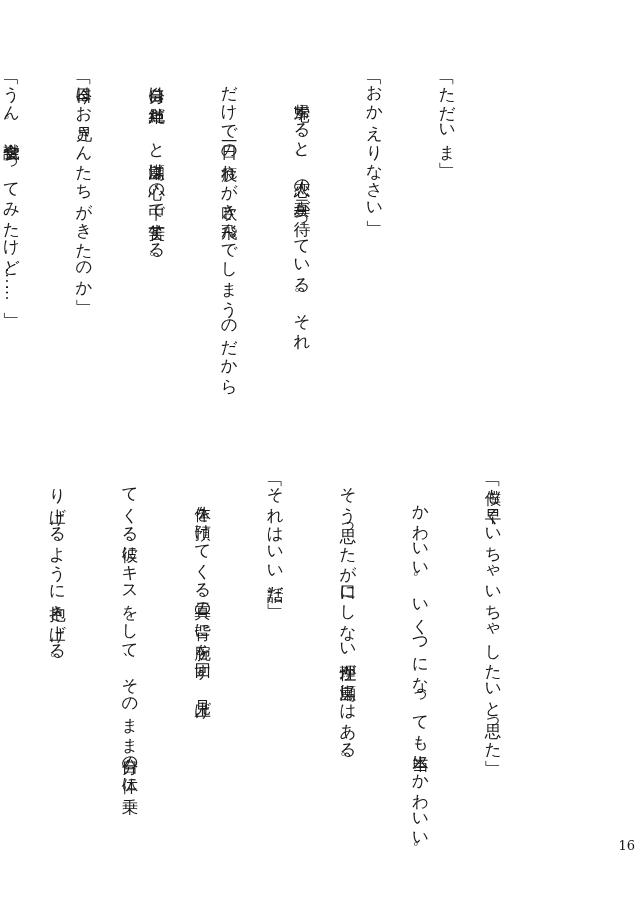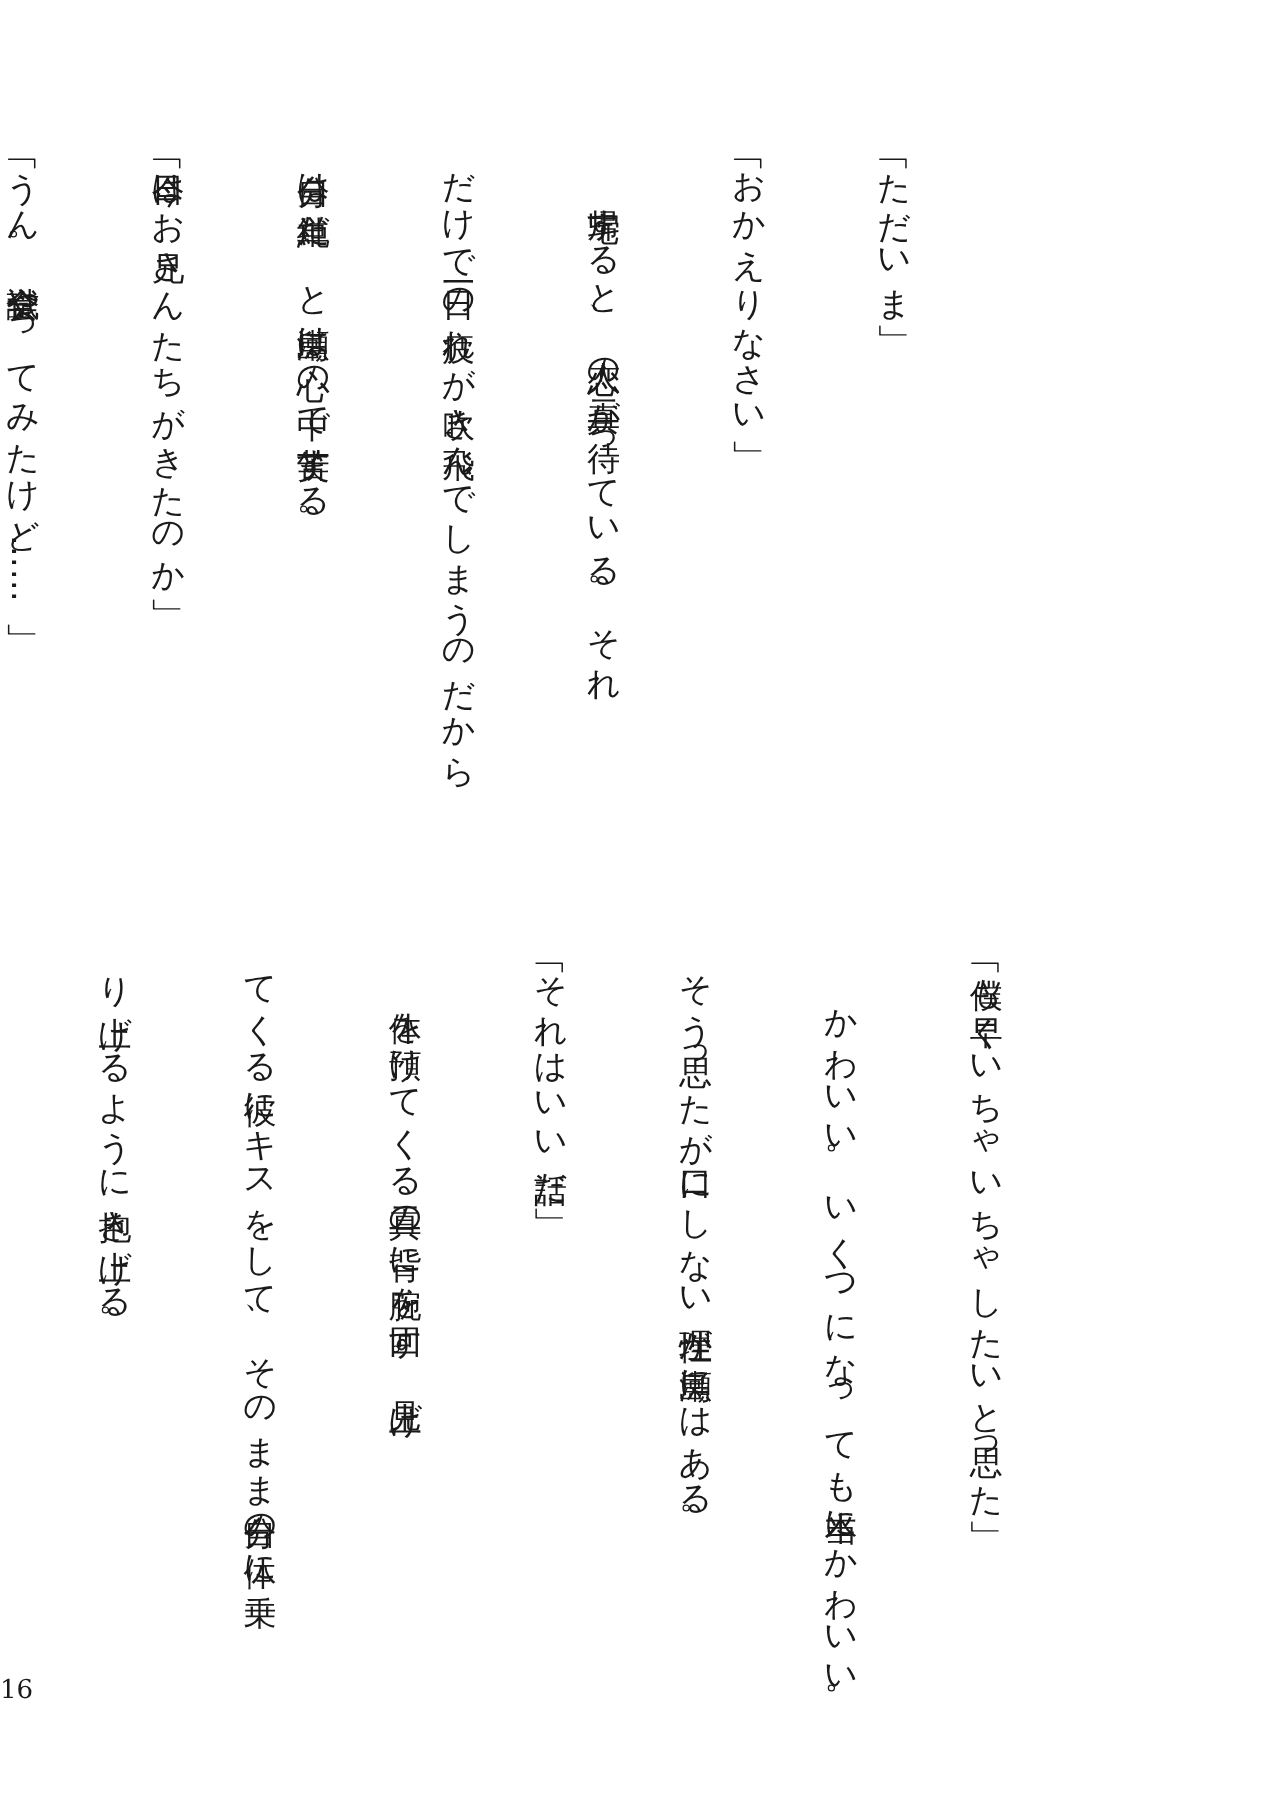--- a/index.html
+++ b/index.html
@@ -44,21 +44,21 @@
     #block-bottom {
       right: 82px;
       top: 476px;
       height: 345px;
     }
     .page-number {
       position: absolute;
       left: 0;
       width: 635px;
       top: 838px;
-      text-align: left;
+      text-align: right;
       font-family: "DejaVu Serif", "Liberation Serif", serif;
       font-size: 13px;
       color: #1a1a1a;
     }
   </style>
 </head>
 <body>
 
 <div class="page">
 

